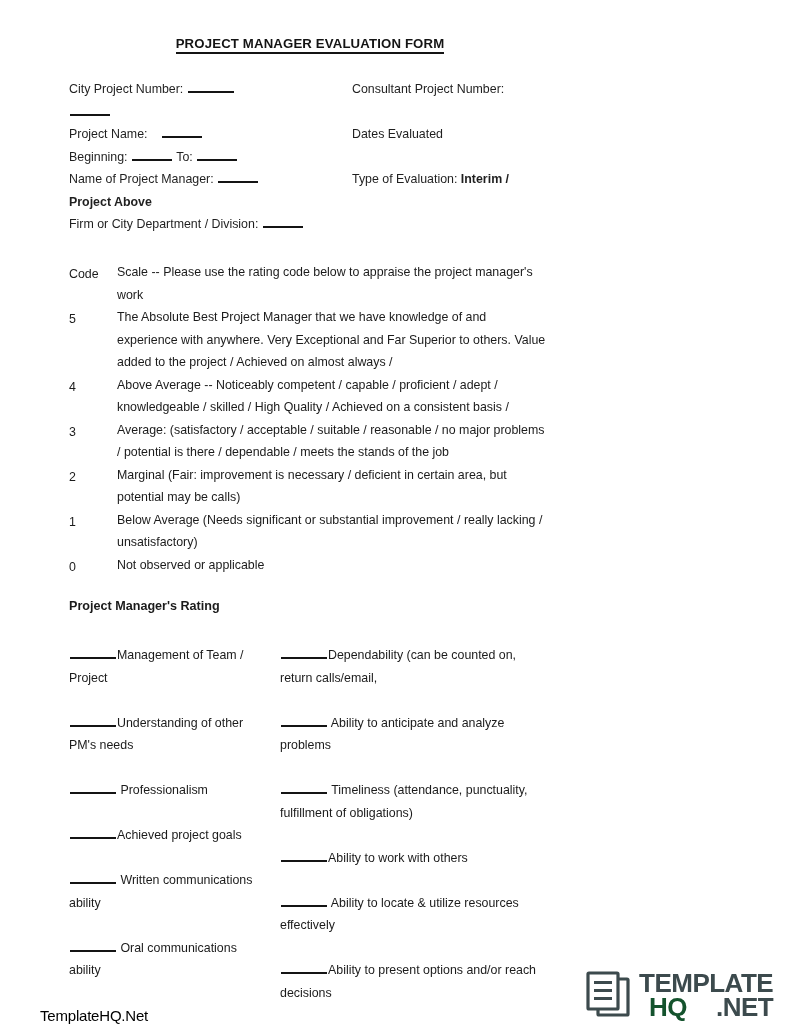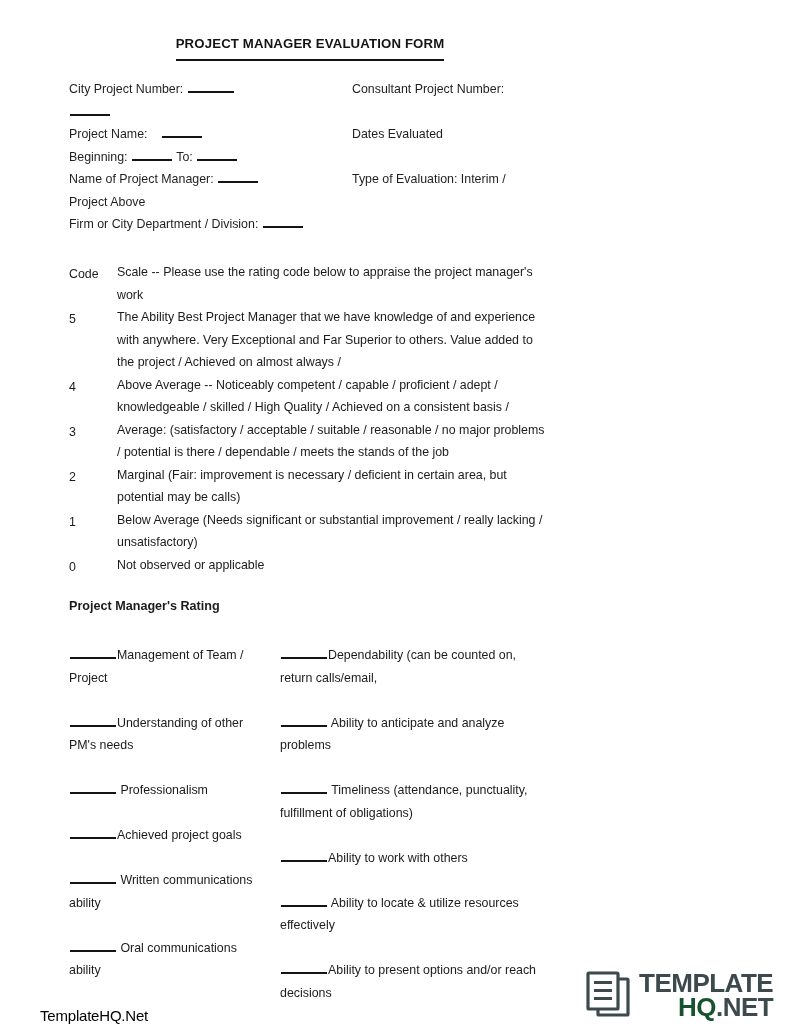--- a/index.html
+++ b/index.html
@@ -28,32 +28,32 @@
     top: 36px;
     width: 620px;
     text-align: center;
     font-size: 13.2px;
     font-weight: bold;
     letter-spacing: 0.15px;
     color: #141414;
   }
   .doc-title span {
     border-bottom: 2px solid #141414;
-    padding-bottom: 8px;
+    padding-bottom: 1px;
   }
 
   
   .txt {
     position: absolute;
     font-size: 12.4px;
     line-height: 22.5px;
     color: #1f1f1f;
     white-space: nowrap;
   }
-  .bold { font-weight: normal; }
+  .bold { font-weight: bold; }
 
   
   .blank {
     display: inline-block;
     border-bottom: 2px solid #141414;
     height: 11px;
     vertical-align: baseline;
     margin: 0 1px;
   }
   .b-md { width: 40px; }
@@ -151,21 +151,21 @@
     display: flex;
     flex-direction: column;
     line-height: 0.93;
     font-weight: bold;
     font-size: 26px;
     letter-spacing: -0.5px;
     text-align: right;
   }
   .word-template { color: #3c4a4d; }
   .word-hq { color: #14532d; }
-  .word-net { color: #3c4a4d; }
+  .word-net { color: #3c4a4d; margin-left: 29px; }
 </style>
 </head>
 <body>
 
 <div class="page">
 
   <div class="doc-title">
     <span>PROJECT MANAGER EVALUATION FORM</span>
   </div>
 
@@ -210,21 +210,21 @@
     </div>
   </div>
 
   <div id="scale-section">
     <div class="scale-row">
       <div class="scale-code">Code</div>
       <div class="scale-desc">Scale  -- Please use the rating code below to appraise the project manager's work</div>
     </div>
     <div class="scale-row">
       <div class="scale-code">5</div>
-      <div class="scale-desc">The Ability Best Project Manager that we have knowledge of and experience with anywhere. Very Exceptional and Far Superior to others. Value added to the project / Achieved on almost always /</div>
+      <div class="scale-desc">The Absolute Best Project Manager that we have knowledge of and experience with anywhere. Very Exceptional and Far Superior to others. Value added to the project / Achieved on almost always /</div>
     </div>
     <div class="scale-row">
       <div class="scale-code">4</div>
       <div class="scale-desc">Above Average -- Noticeably competent / capable / proficient / adept / knowledgeable / skilled / High Quality / Achieved on a consistent basis /</div>
     </div>
     <div class="scale-row">
       <div class="scale-code">3</div>
       <div class="scale-desc">Average: (satisfactory / acceptable / suitable / reasonable / no major problems / potential is there / dependable / meets the stands of the job</div>
     </div>
     <div class="scale-row">

